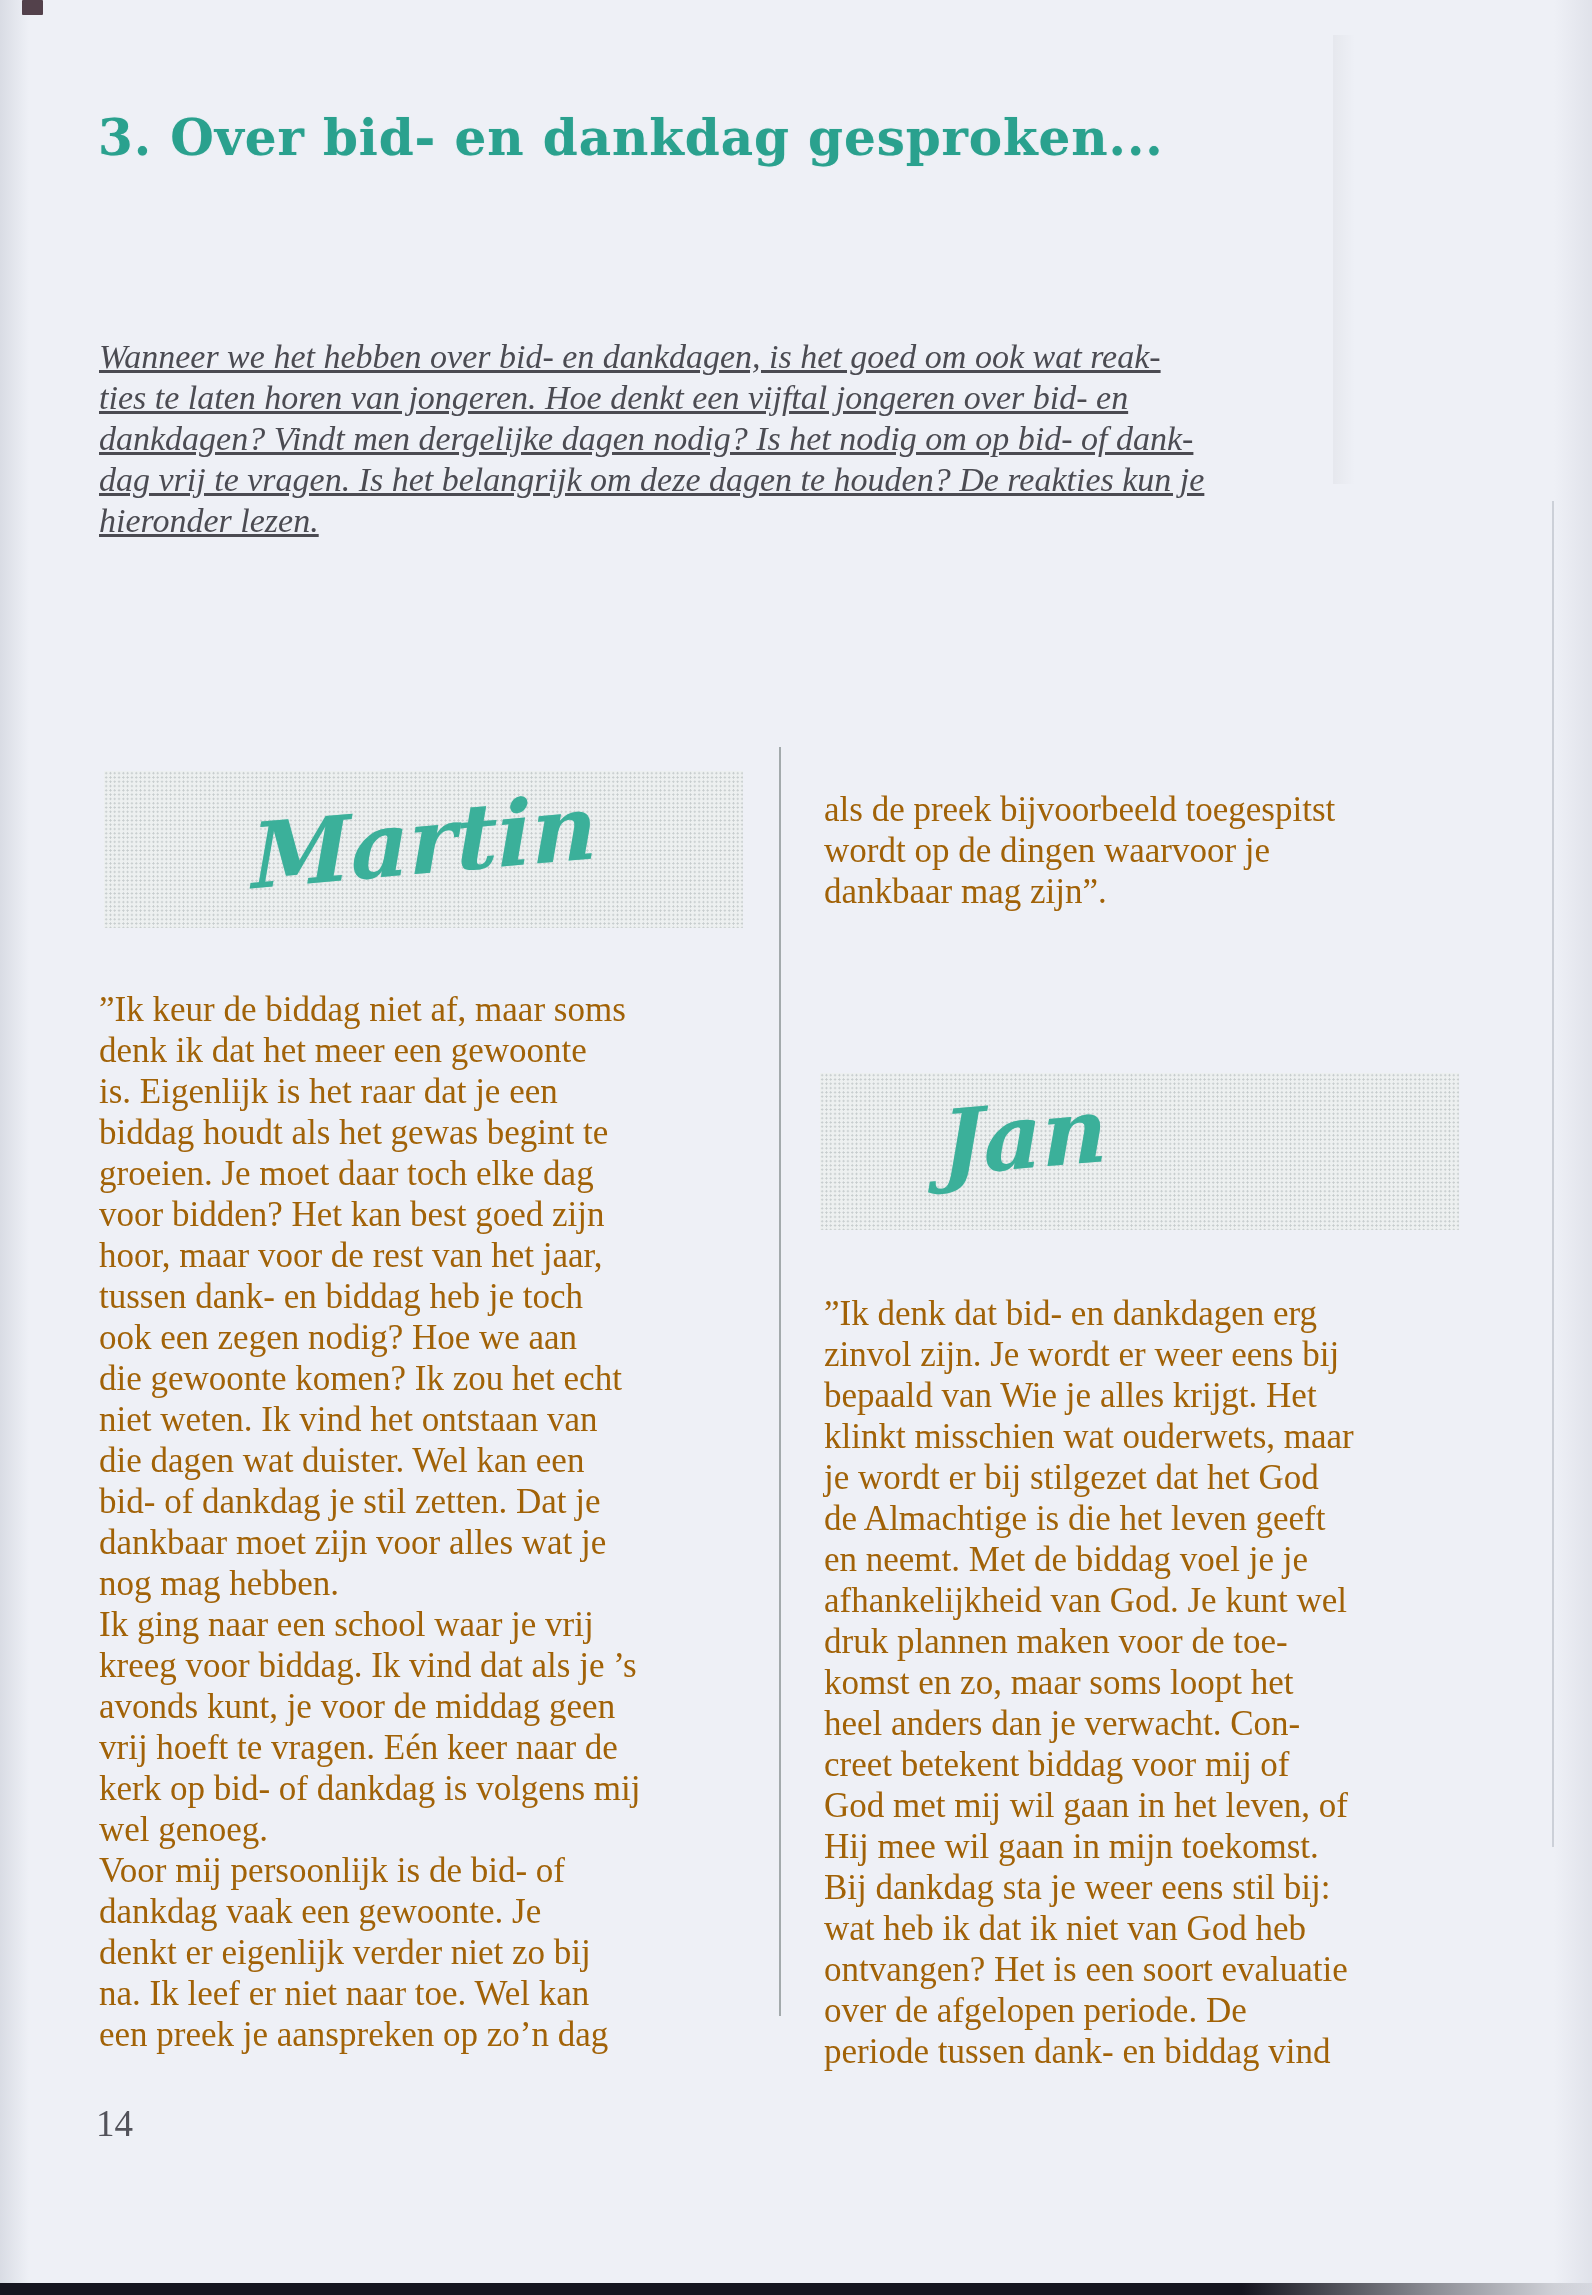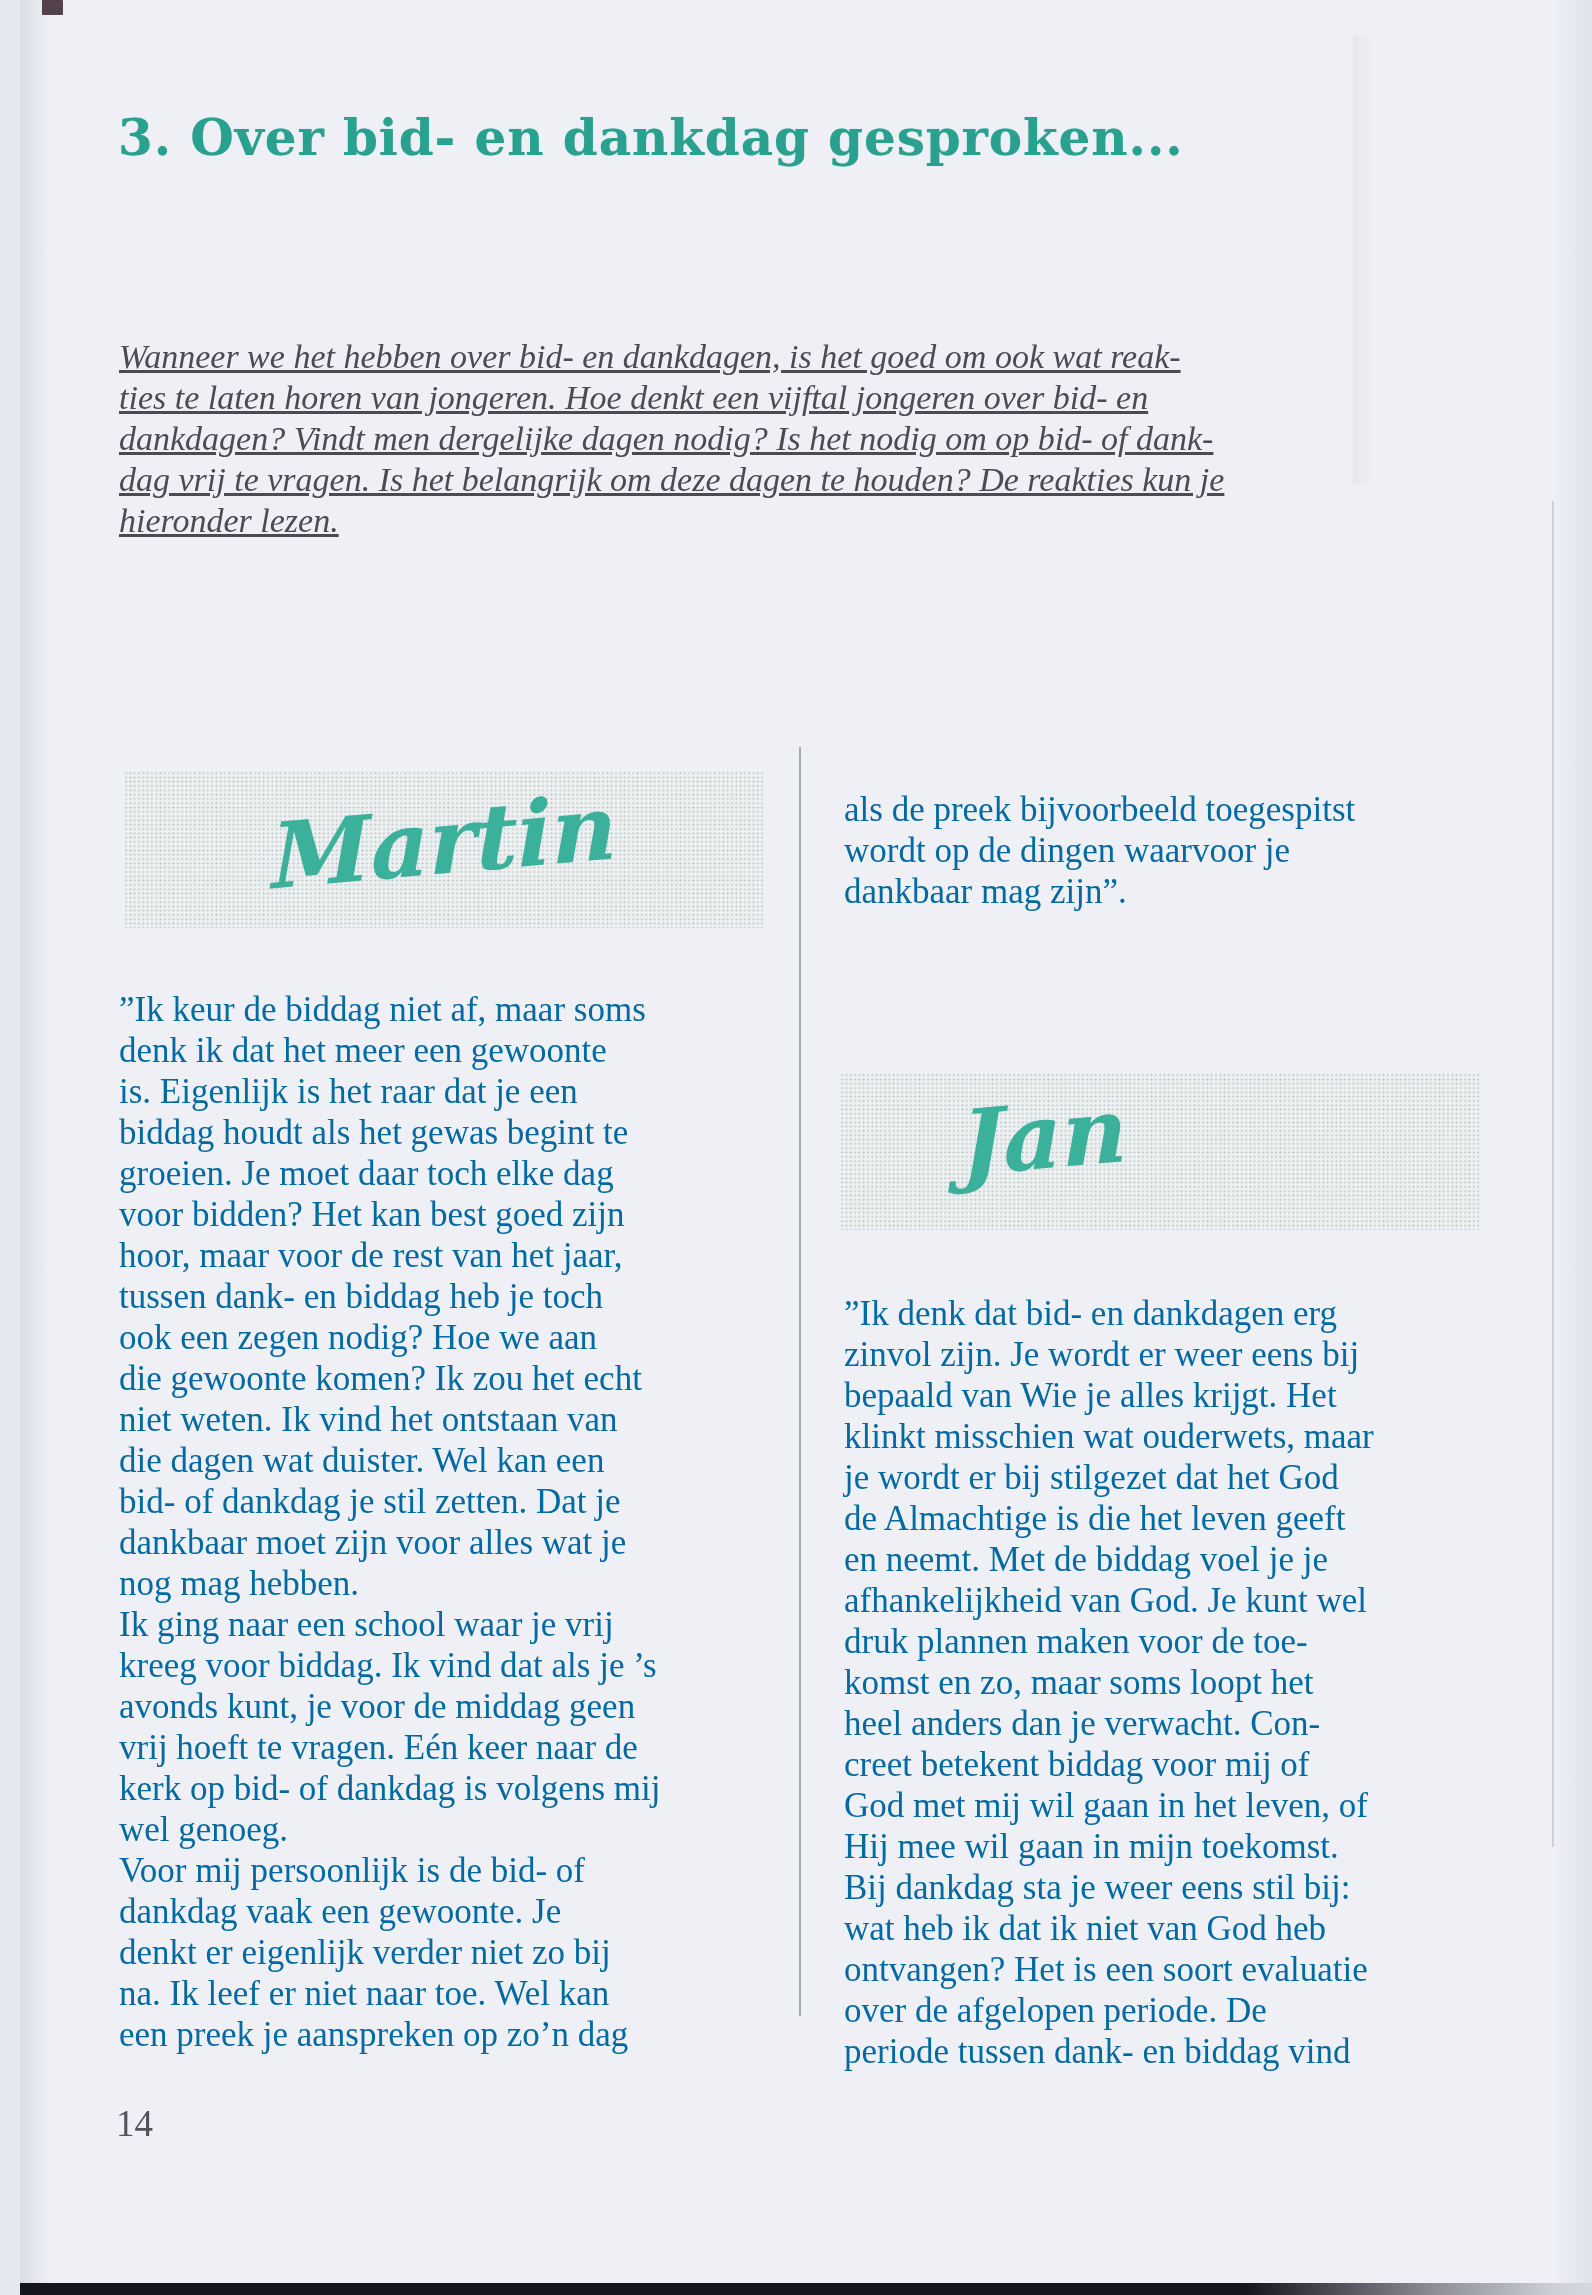--- a/index.html
+++ b/index.html
@@ -5,21 +5,20 @@
   html,body{margin:0;padding:0;}
   body{
     width:1592px;height:2295px;
     background:#e6e8ef;
     font-family:"Liberation Serif", serif;
     position:relative;overflow:hidden;
   }
   .scan{
     position:absolute;inset:0;
     background:#eef0f6;
-    margin-left:20px;
   }
   
   .edge-left{
     position:absolute;left:0;top:0;width:29px;height:100%;
     background:linear-gradient(to right,#d9dce4,#eef0f6);
   }
   .edge-right-line{
     position:absolute;right:38px;top:501px;width:1.7px;height:1346px;
     background:rgba(120,125,140,0.28);
   }
@@ -46,21 +45,21 @@
     color:#2aa18e;
     text-shadow:0 0 0.9px rgba(42,161,142,.45);
   }
   .intro{
     position:absolute;left:99px;top:302px;width:1286px;
     font-style:italic;font-size:34px;line-height:41px;
     color:#4b4b52;white-space:pre-line;text-decoration:underline;
   }
   .col-text{
     position:absolute;font-size:35px;line-height:41px;
-    color:#0369a1;white-space:pre-line;
+    color:#a16207;white-space:pre-line;
   }
   .left-body{left:99px;top:954px;width:669px;}
   .right-cont{left:824px;top:754px;width:673px;}
   .right-body{left:824px;top:1258px;width:673px;}
   .divider{
     position:absolute;left:779px;top:747px;width:1.7px;height:1269px;
     background:#a3aaac;
   }
   .name-band{
     position:absolute;height:157px;width:639px;

